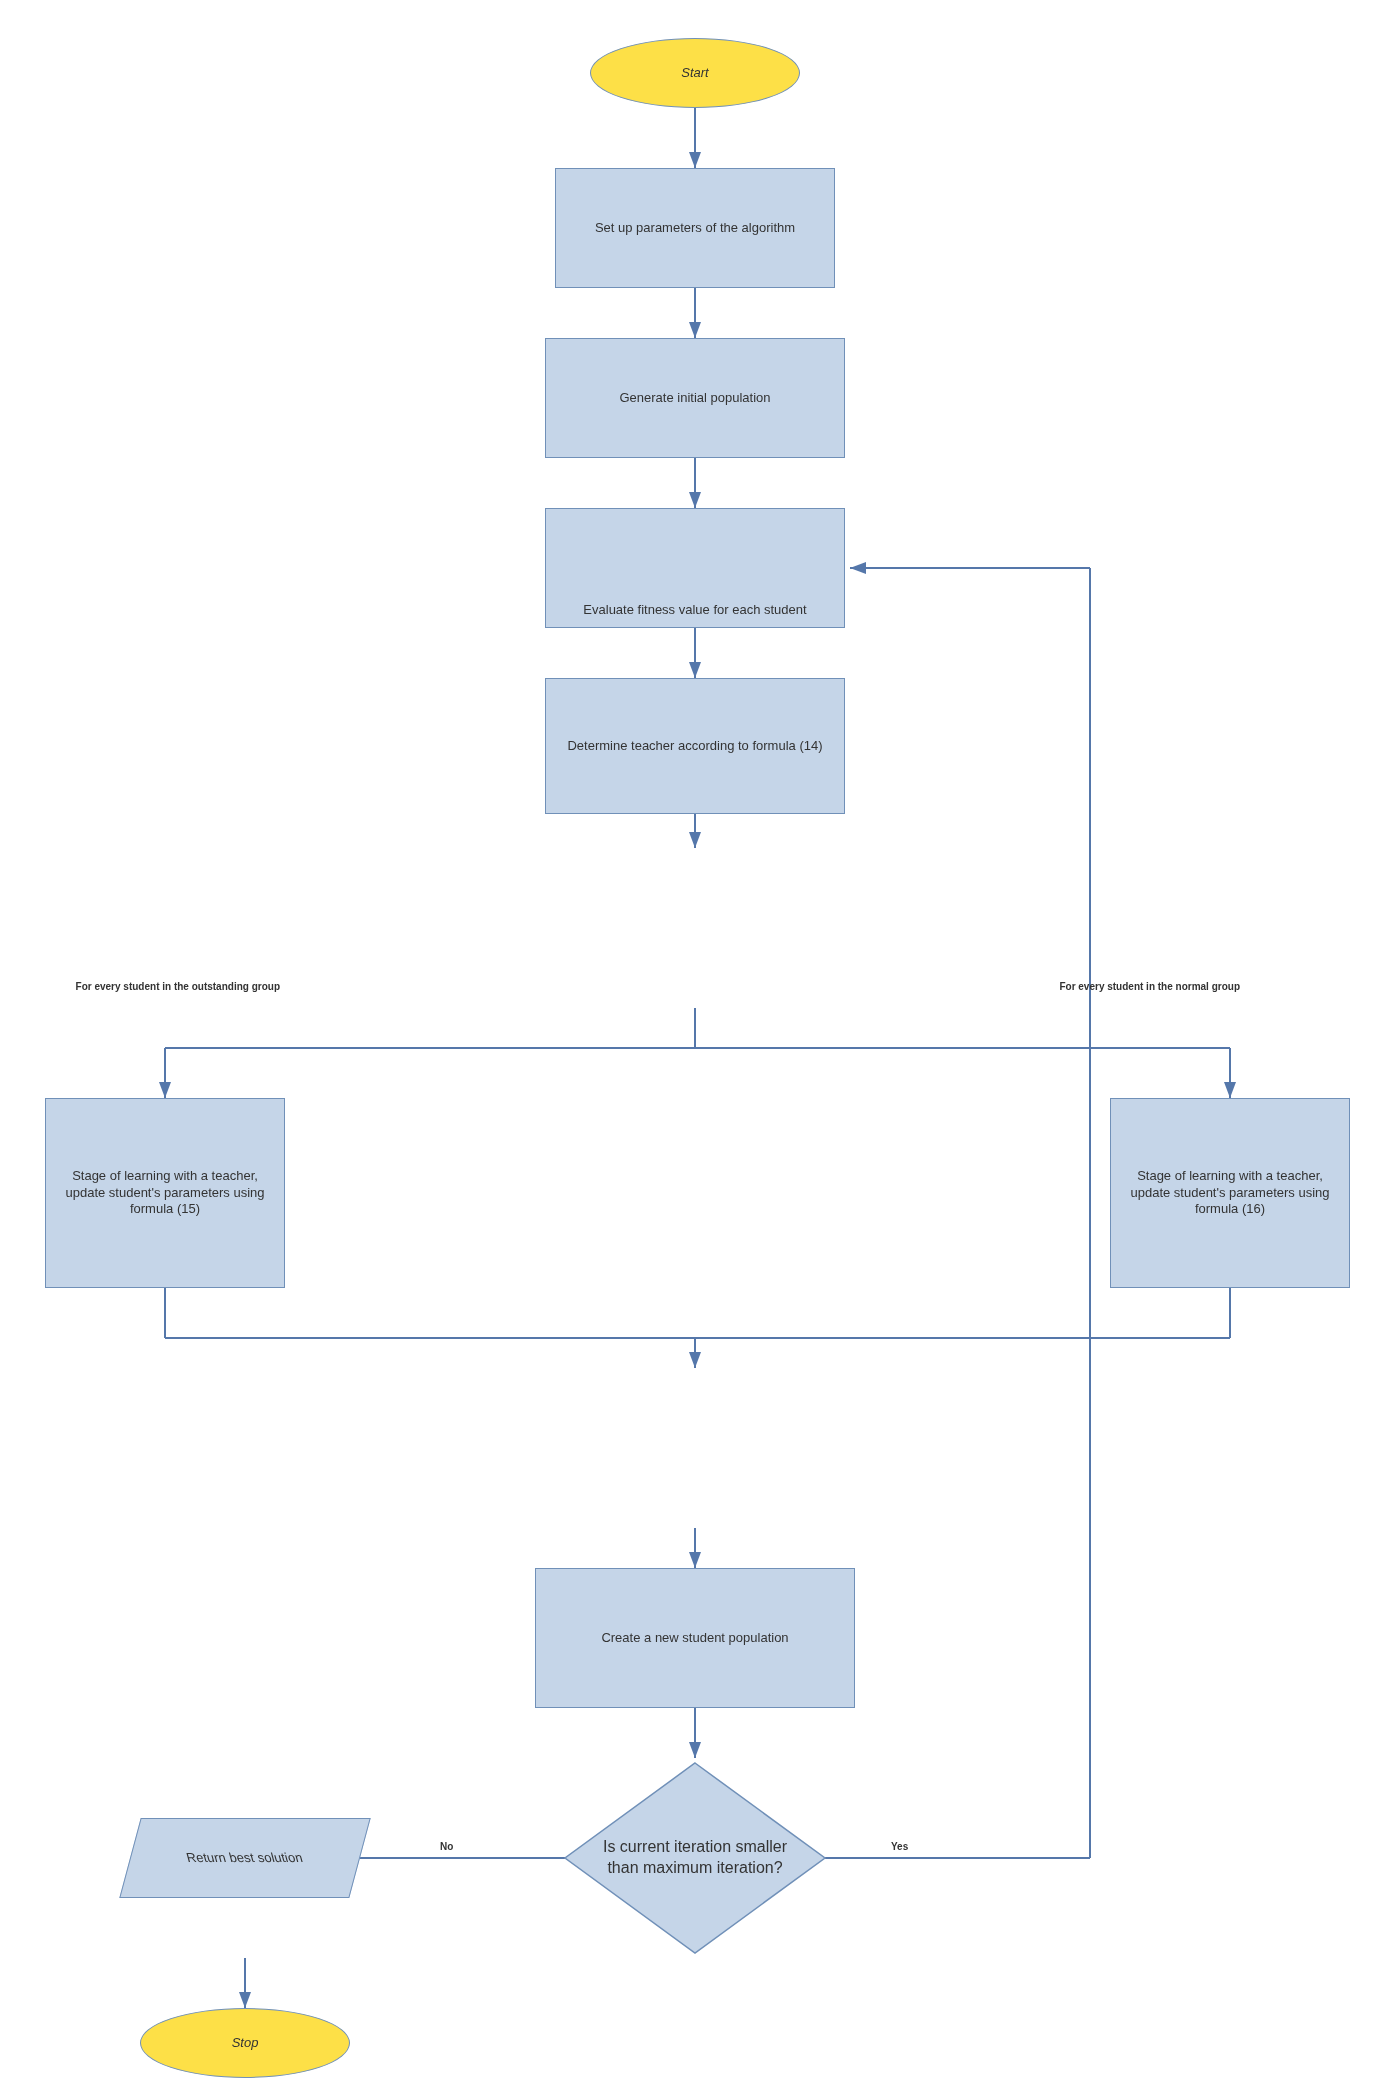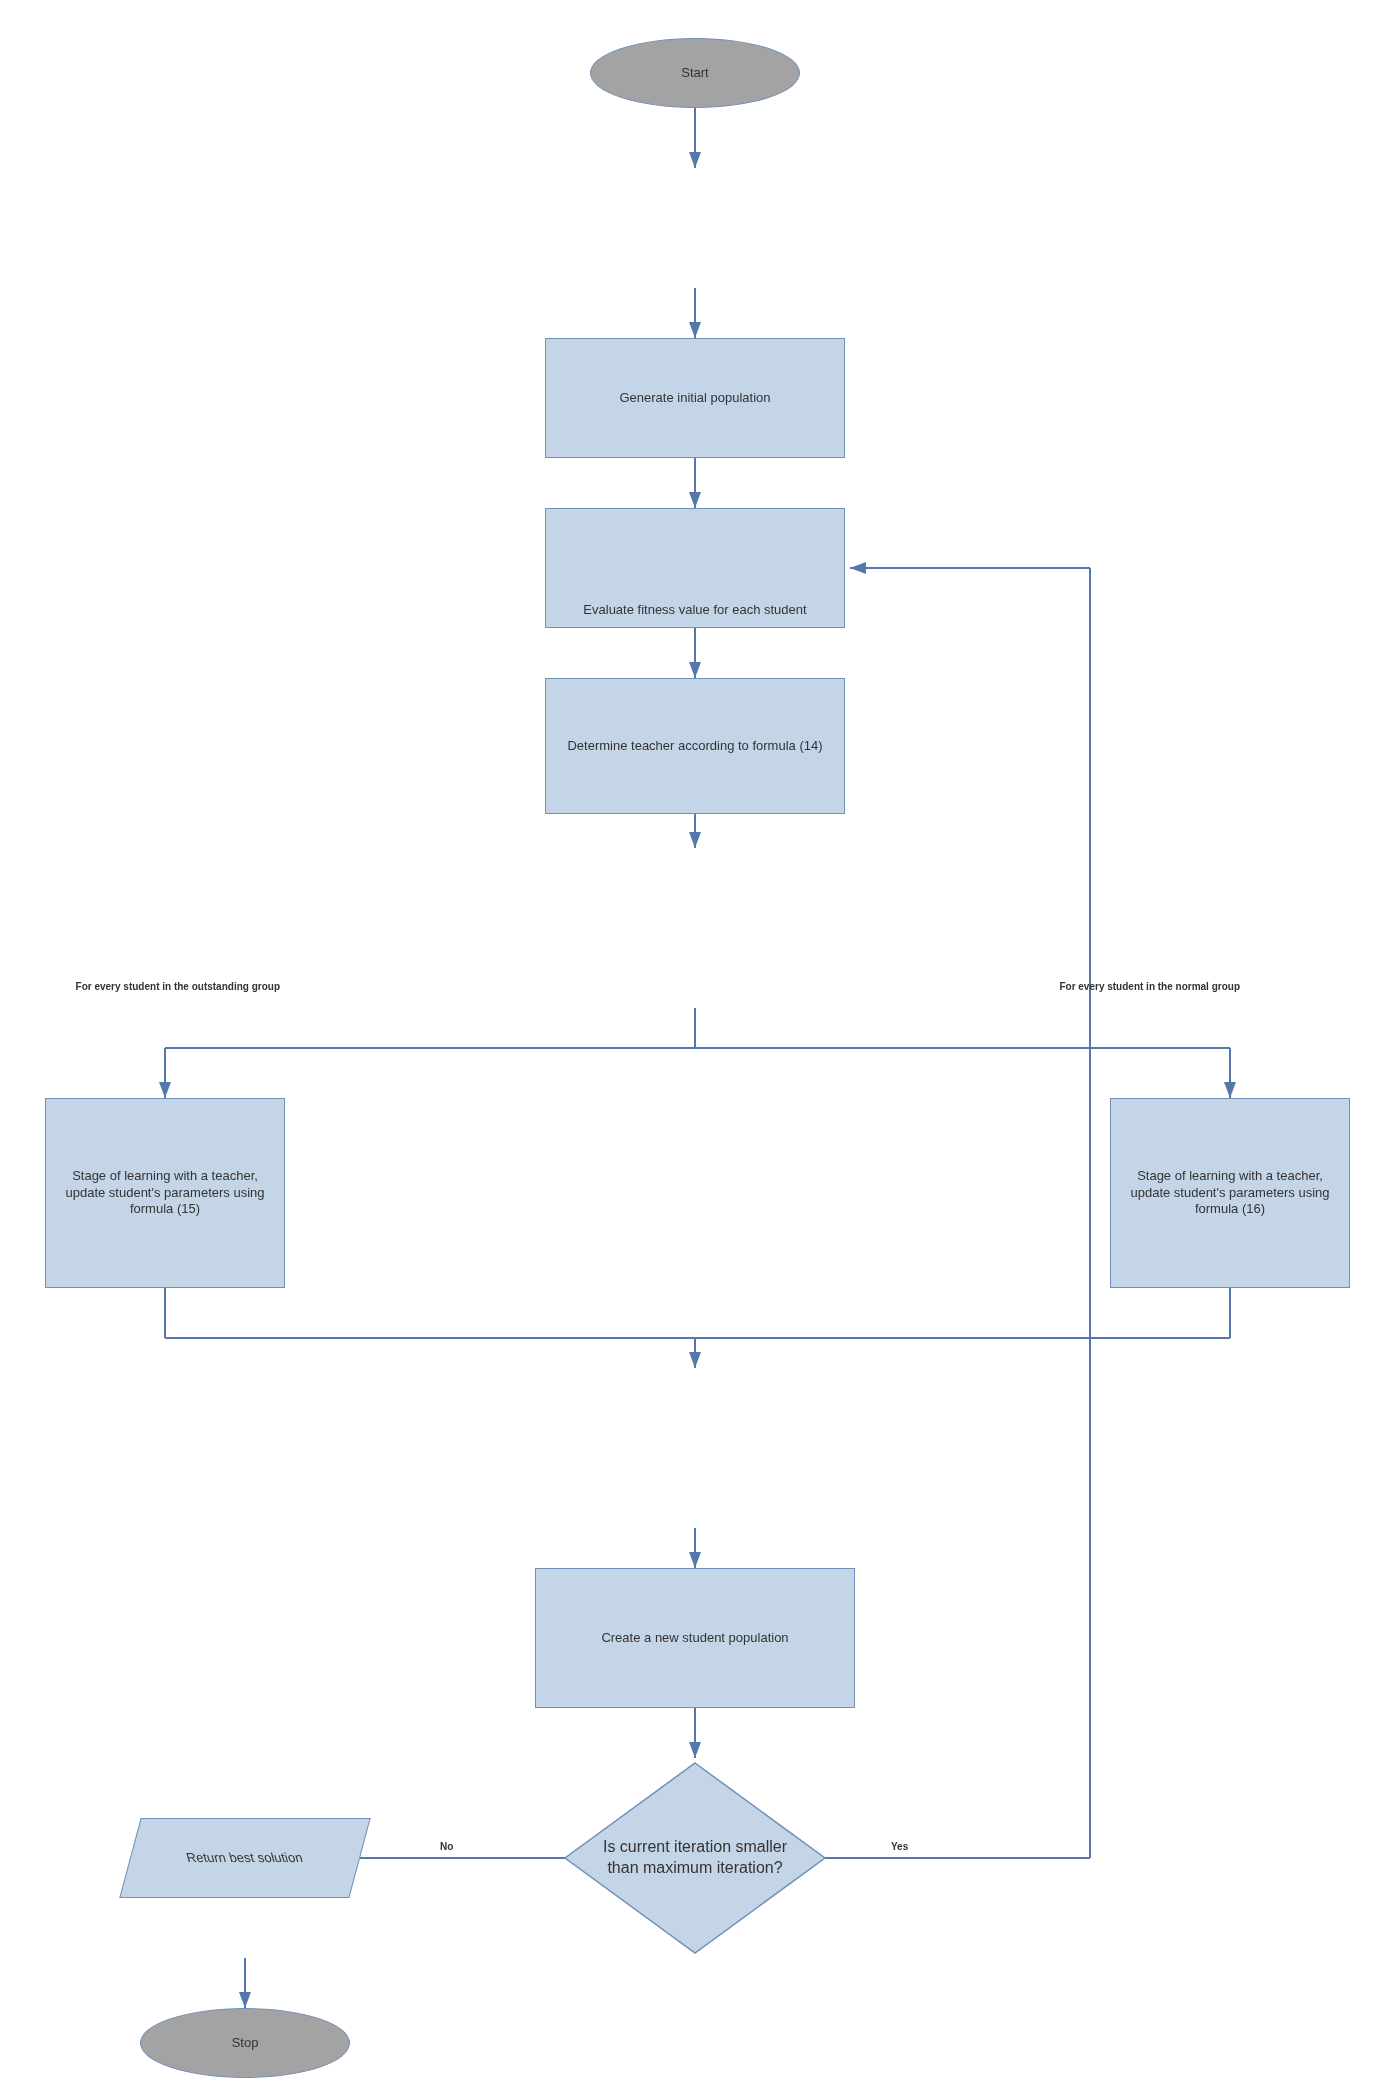--- a/index.html
+++ b/index.html
@@ -20,24 +20,25 @@
     
     .shape {
       position: absolute;
       display: flex;
       align-items: center;
       justify-content: center;
       text-align: center;
       line-height: 1.3;
     }
     .oval {
-      background: #a3a3a3;
+      background: #fde047;
       border: 1.5px solid #7090b8;
       border-radius: 50%;
       color: #333;
+      font-style: italic;
     }
     .rect {
       background: #c5d5e8;
       border: 1.5px solid #7090b8;
       color: #333;
       padding: 8px;
     }
     .diamond-wrapper {
       position: absolute;
     }
@@ -136,20 +137,23 @@
     <line x1="1090" y1="1858" x2="1090" y2="568" stroke="#5577aa" stroke-width="2"></line>
 
     <line x1="1090" y1="568" x2="850" y2="568" stroke="#5577aa" stroke-width="2" marker-end="url(#arrowhead)"></line>
 
   </svg>
 
   <div class="shape oval" style="left:590px; top:38px; width:210px; height:70px;">
     <span>Start</span>
   </div>
 
+  <div class="shape rect" style="left:555px; top:168px; width:280px; height:120px;">
+    <span>Set up parameters of the algorithm</span>
+  </div>
 
   <div class="shape rect" style="left:545px; top:338px; width:300px; height:120px;">
     <span>Generate initial population</span>
   </div>
 
   <div class="shape rect" style="left:545px; top:508px; width:300px; height:120px;align-items:flex-end;">
     <span>Evaluate fitness value for each student</span>
   </div>
 
   <div class="shape rect" style="left:545px; top:678px; width:300px; height:136px;">

